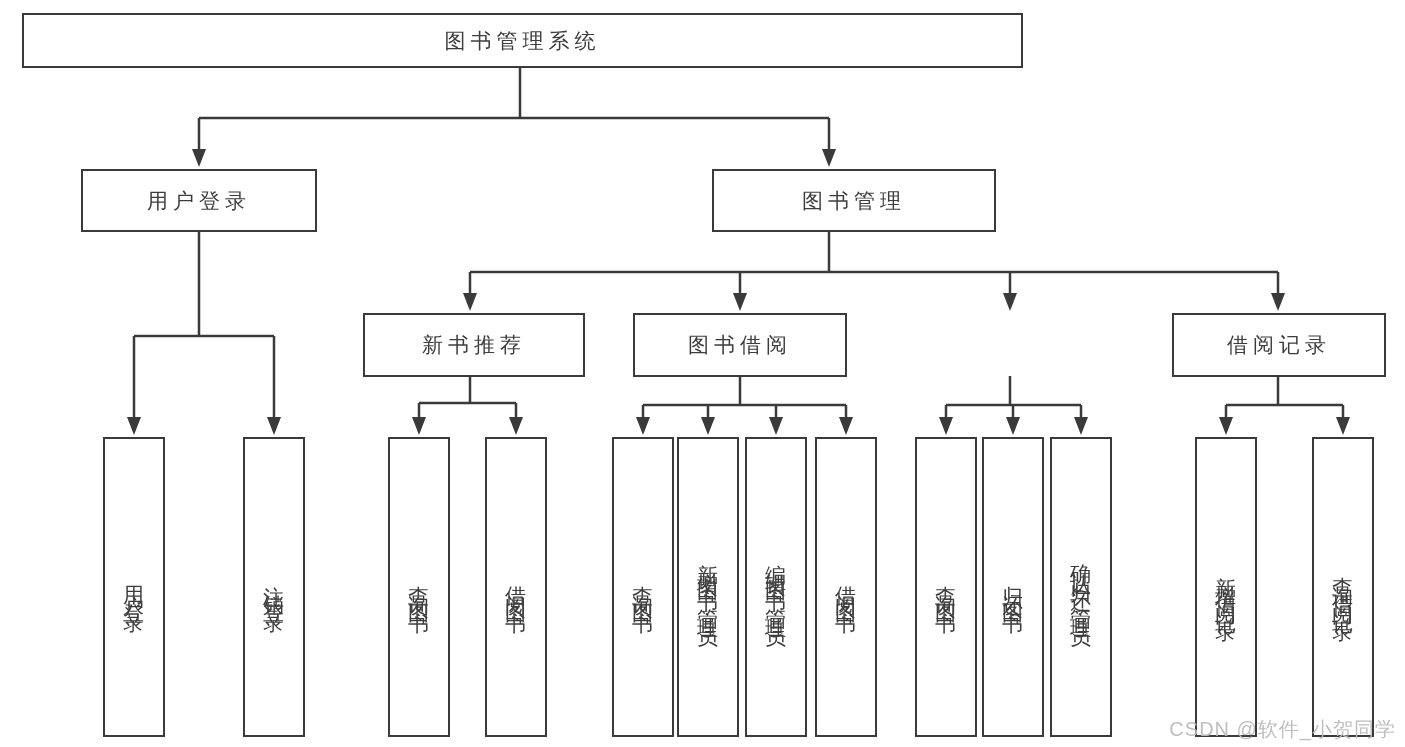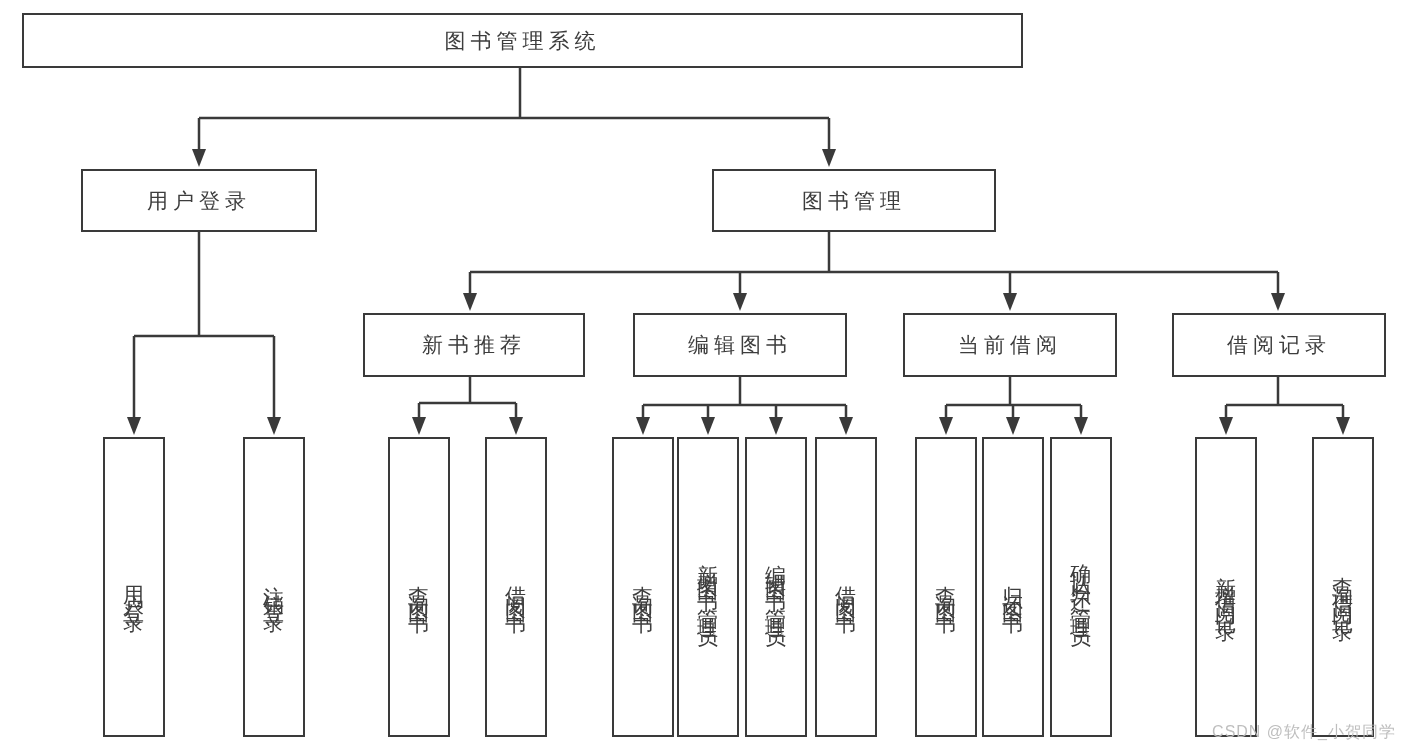--- a/index.html
+++ b/index.html
@@ -18,21 +18,21 @@
   .box.h span {
     font-size:21px; letter-spacing:5px; white-space:nowrap; color:#3d3d3d;
   }
   .box.v span {
     writing-mode:vertical-rl; text-orientation:mixed;
     font-size:21px; line-height:1; letter-spacing:9px;
     white-space:nowrap; color:#3d3d3d;
   }
   .watermark {
     position:absolute; right:9px; bottom:4px;
-    font-size:16px; letter-spacing:1px;
+    font-size:20px; letter-spacing:1px;
     color:rgba(186,186,186,0.95);
   }
 </style>
 </head>
 <body>
 
 <div class="stage">
 
   <svg class="wires" viewBox="0 0 1405 747">
     <g stroke="#3a3a3a" stroke-width="2.5" fill="none">
@@ -75,24 +75,21 @@
     <span>用户登录</span>
   </div>
   <div class="box h" style="left:712px;top:169px;width:284px;height:63px">
     <span>图书管理</span>
   </div>
 
   <div class="box h" style="left:363px;top:313px;width:222px;height:64px">
     <span>新书推荐</span>
   </div>
   <div class="box h" style="left:633px;top:313px;width:214px;height:64px">
-    <span>编辑图书</span>
-  </div>
-  <div class="box h" style="left:903px;top:313px;width:214px;height:64px">
-    <span>当前借阅</span>
+    <span>图书借阅</span>
   </div>
   <div class="box h" style="left:1172px;top:313px;width:214px;height:64px">
     <span>借阅记录</span>
   </div>
 
   <div class="box v" style="left:103px;top:437px;width:62px;height:300px">
     <span>用户登录</span>
   </div>
   <div class="box v" style="left:243px;top:437px;width:62px;height:300px">
     <span>注销登录</span>

